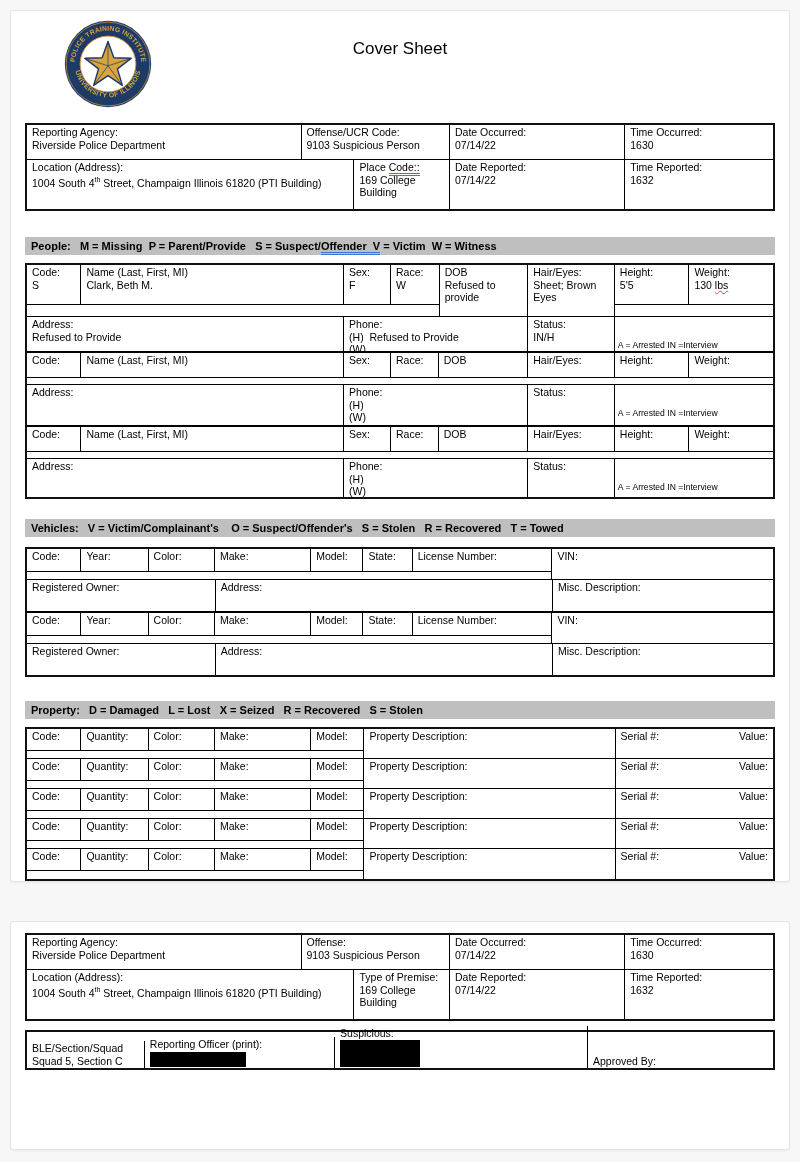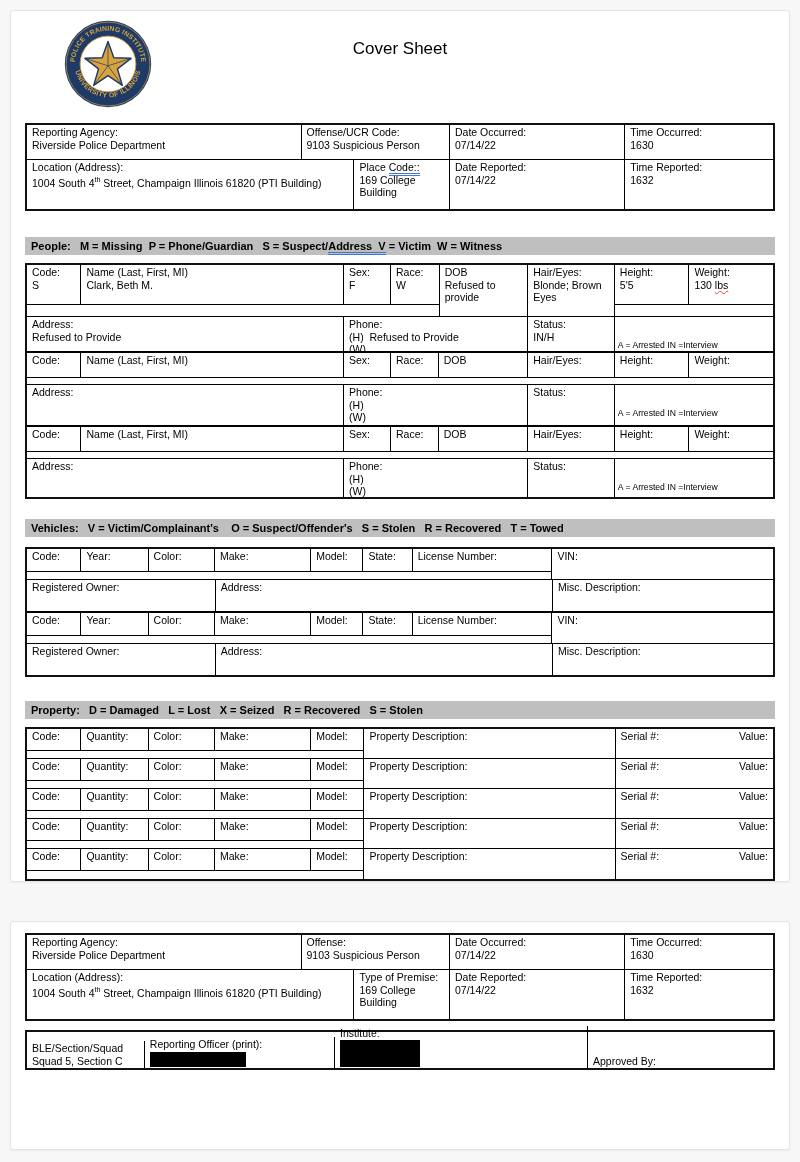--- a/index.html
+++ b/index.html
@@ -146,21 +146,21 @@
         <div class="lbl">Date Reported:</div>
         <div class="val">07/14/22</div>
       </div>
       <div class="cell w-it14">
         <div class="lbl">Time Reported:</div>
         <div class="val">1632</div>
       </div>
     </div>
   </div>
 
-  <div class="bar bar-people"><span>People:   M = Missing  P = Phone/Guardian   S = Suspect/</span><span class="flag-blue">Address  V</span><span> = Victim  W = Witness</span></div>
+  <div class="bar bar-people"><span>People:   M = Missing  P = Parent/Provide   S = Suspect/</span><span class="flag-blue">Offender  V</span><span> = Victim  W = Witness</span></div>
 
   <div class="tbl people-tbl">
 
     <div class="person blockb">
       <div class="row p1a divb">
         <div class="cell br short w-pcode">
           <div class="lbl">Code:</div>
           <div class="val">S</div>
         </div>
         <div class="cell br short w-pname">
@@ -174,21 +174,21 @@
         <div class="cell short w-prace">
           <div class="lbl">Race:</div>
           <div class="val">W</div>
         </div>
         <div class="cell bl br w-pdob">
           <div class="lbl">DOB</div>
           <div class="val">Refused to provide</div>
         </div>
         <div class="cell br w-phair">
           <div class="lbl">Hair/Eyes:</div>
-          <div class="val">Blonde; Brown Eyes</div>
+          <div class="val">Sheet; Brown Eyes</div>
         </div>
         <div class="cell br short w-pheight">
           <div class="lbl">Height:</div>
           <div class="val">5'5</div>
         </div>
         <div class="cell short w-pweight">
           <div class="lbl">Weight:</div>
           <div class="val"><span>130 </span><span class="flag-red">lbs</span></div>
         </div>
       </div>
@@ -561,21 +561,21 @@
     <div class="row orow">
       <div class="cell br w-oble">
         <div class="lbl">BLE/Section/Squad</div>
         <div class="val">Squad 5, Section C</div>
       </div>
       <div class="cell br w-orep">
         <div class="lbl">Reporting Officer (print):</div>
         <div class="redact redact-print"></div>
       </div>
       <div class="cell br w-osig">
-        <div class="lbl">Institute:</div>
+        <div class="lbl">Suspicious:</div>
         <div class="redact redact-sig"></div>
       </div>
       <div class="cell w-oappr">
         <div class="lbl">Approved By:</div>
       </div>
     </div>
   </div>
 </div>
 
 </body></html>

